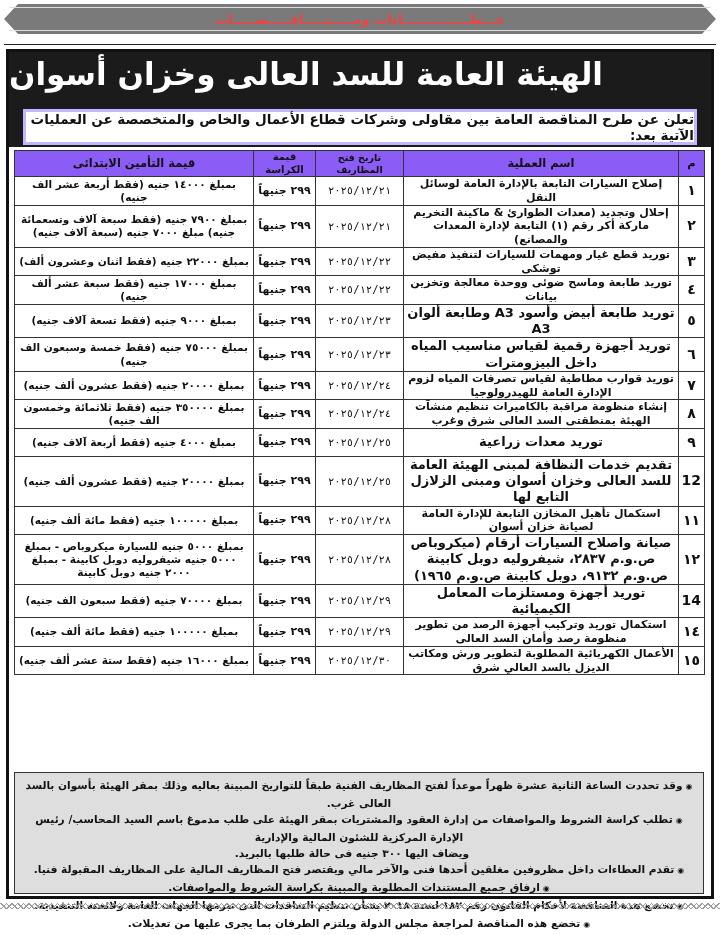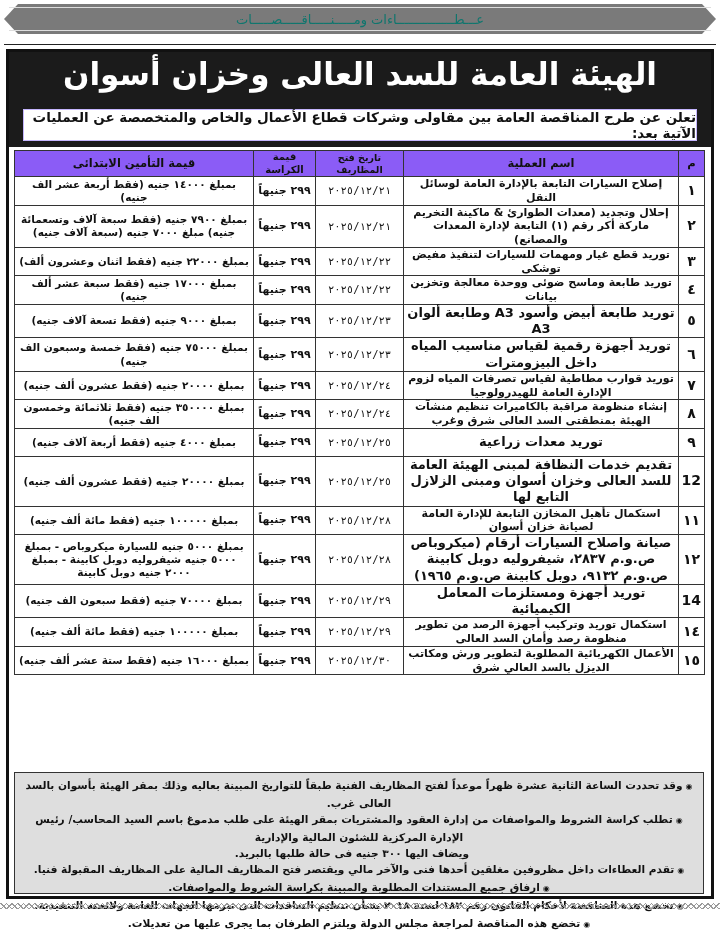--- a/index.html
+++ b/index.html
@@ -1,26 +1,26 @@
 <!DOCTYPE html>
 <html lang="ar" dir="rtl"><head>
 <meta charset="utf-8">
 <style>
   html, body { margin:0; padding:0; background:#ffffff; }
   body { width:720px; height:935px; overflow:hidden; font-family:"DejaVu Sans", sans-serif; color:#111; position:relative; }
   .banner { position:absolute; top:4px; left:4px; width:712px; height:30px; }
   .banner-shape { position:absolute; inset:0; background:#7a7a7a; clip-path:polygon(14px 0, calc(100% - 14px) 0, 100% 50%, calc(100% - 14px) 100%, 14px 100%, 0 50%); }
   .banner-inner { position:absolute; top:3px; left:5px; right:5px; bottom:3px; border-top:1px solid #ddd; border-bottom:1px solid #ddd; }
-  .banner-text { position:absolute; inset:0; display:flex; align-items:center; justify-content:center; color:#0f766e; font-size:13px; letter-spacing:12px; font-weight:normal; }
+  .banner-text { position:absolute; inset:0; display:flex; align-items:center; justify-content:center; color:#ef4444; font-size:13px; letter-spacing:12px; font-weight:bold; }
   .topline { position:absolute; top:44px; left:4px; width:712px; height:1px; background:#222; }
 
   .frame { position:absolute; top:49px; left:6px; width:708px; height:850px; border:3px solid #111; box-sizing:border-box; background:#fff; }
   .header { position:absolute; top:0; left:0; right:0; height:95px; background:#1b1b1b; }
-  .title { position:absolute; top:4px; left:0; right:0; text-align:center; color:#fff; font-size:31px; font-weight:bold; font-family:"DejaVu Sans", sans-serif; }
-  .subtitle { position:absolute; top:57px; left:14px; right:14px; height:30px; background:#fff; border:1px solid #c4b5fd; display:flex; align-items:center; justify-content:center; font-size:13.5px; font-weight:bold; }
+  .title { position:absolute; top:4px; left:0; right:0; text-align:left; color:#fff; font-size:31px; font-weight:bold; font-family:"DejaVu Sans", sans-serif; }
+  .subtitle { position:absolute; top:57px; left:14px; right:14px; height:30px; background:#fff; border:3px solid #c4b5fd; display:flex; align-items:center; justify-content:center; font-size:13.5px; font-weight:bold; }
 
   table.ops { position:absolute; top:98px; left:5px; width:690px; border-collapse:collapse; table-layout:fixed; font-size:11px; }
   table.ops th, table.ops td { border:1.5px solid #333; text-align:center; vertical-align:middle; padding:0 3px; font-weight:bold; line-height:1.25; }
   table.ops th { background:#8b5cf6; height:24px; font-size:11.5px; }
   table.ops td.num { font-size:14px; }
   table.ops td.date { font-weight:normal; font-size:10.5px; font-family:"DejaVu Sans Mono", monospace; }
   table.ops td.price { font-size:11px; }
   table.ops td.ins { font-size:10.5px;margin-top:44px; }
   table.ops td.name { font-size:11px; }
   table.ops td.big { font-size:13px; }

